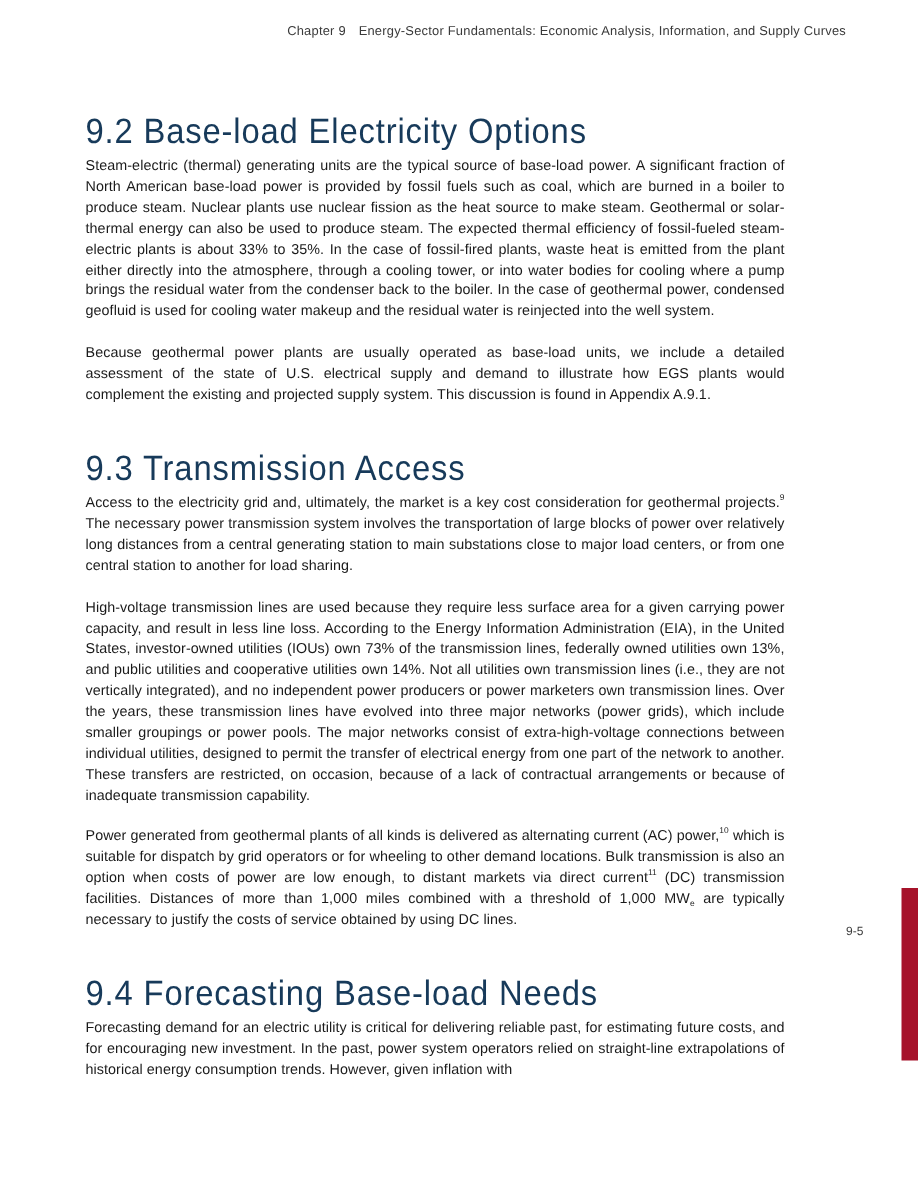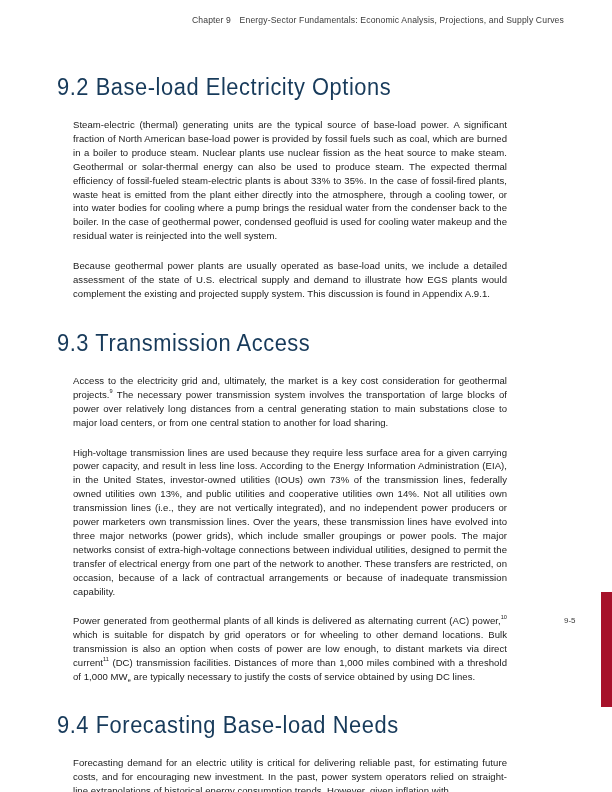--- a/index.html
+++ b/index.html
@@ -5,38 +5,38 @@
   html, body { margin: 0; padding: 0; background: #ffffff; }
   body { width: 612px; height: 792px; position: relative; overflow: hidden;
          font-family: "Liberation Sans", sans-serif; color: #1a1a1a; }
   .running-head { position: absolute; top: 15px; right: 48px; font-size: 8.6px;
          color: #3a3a3a; letter-spacing: 0.15px; white-space: nowrap; }
   .running-head .chap { margin-right: 6px; text-align: right; }
   .content { position: absolute; left: 57px; top: 72px; width: 466px; }
   h2 { font-family: "Liberation Sans", sans-serif; font-weight: normal;
        color: #173a5a; font-size: 23.5px; letter-spacing: 0.6px; margin: 0 0 2px 0;
        line-height: 30px; transform: scaleX(0.93); transform-origin: left; white-space: nowrap; }
-  p { margin: 16px; font-size: 9.55px; line-height: 13.9px; text-align: justify;
+  p { margin: 0; font-size: 9.55px; line-height: 13.9px; text-align: justify;
       letter-spacing: 0.05px; }
   p + p { margin-top: 13.5px; }
   .section { margin-bottom: 0; }
   #sec-92 { }
   #sec-93 { margin-top: 27px; }
   #sec-94 { margin-top: 26px; }
   sup { font-size: 5.6px; vertical-align: 5px; line-height: 0; }
   sub { font-size: 5.6px; vertical-align: -2px; line-height: 0; }
   .page-num { position: absolute; left: 564px; top: 616px; font-size: 8px; color: #3a3a3a; }
   .red-bar { position: absolute; left: 601px; top: 592px; width: 11px; height: 115px; background: #a6122a; }
 </style>
 </head>
 <body>
 
 <div class="running-head">
   <span class="chap">Chapter 9</span>
-  <span>Energy-Sector Fundamentals: Economic Analysis, Projections, and Supply Curves</span>
+  <span>Energy-Sector Fundamentals: Economic Analysis, Information, and Supply Curves</span>
 </div>
 
 <div class="content">
 
   <div class="section" id="sec-92">
     <h2>9.2 Base-load Electricity Options</h2>
     <p>Steam-electric (thermal) generating units are the typical source of base-load power. A significant fraction of North American base-load power is provided by fossil fuels such as coal, which are burned in a boiler to produce steam. Nuclear plants use nuclear fission as the heat source to make steam. Geothermal or solar-thermal energy can also be used to produce steam. The expected thermal efficiency of fossil-fueled steam-electric plants is about 33% to 35%. In the case of fossil-fired plants, waste heat is emitted from the plant either directly into the atmosphere, through a cooling tower, or into water bodies for cooling where a pump brings the residual water from the condenser back to the boiler. In the case of geothermal power, condensed geofluid is used for cooling water makeup and the residual water is reinjected into the well system.</p>
     <p>Because geothermal power plants are usually operated as base-load units, we include a detailed assessment of the state of U.S. electrical supply and demand to illustrate how EGS plants would complement the existing and projected supply system. This discussion is found in Appendix A.9.1.</p>
   </div>
 

